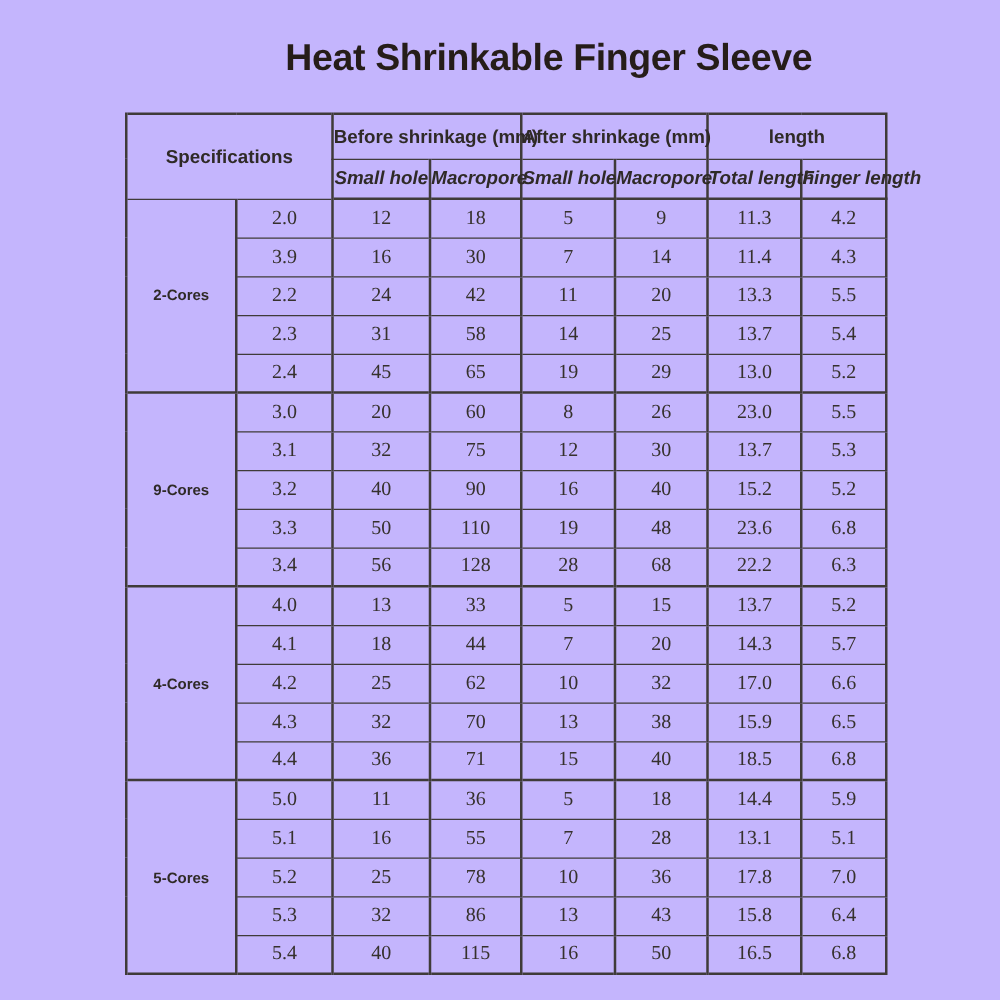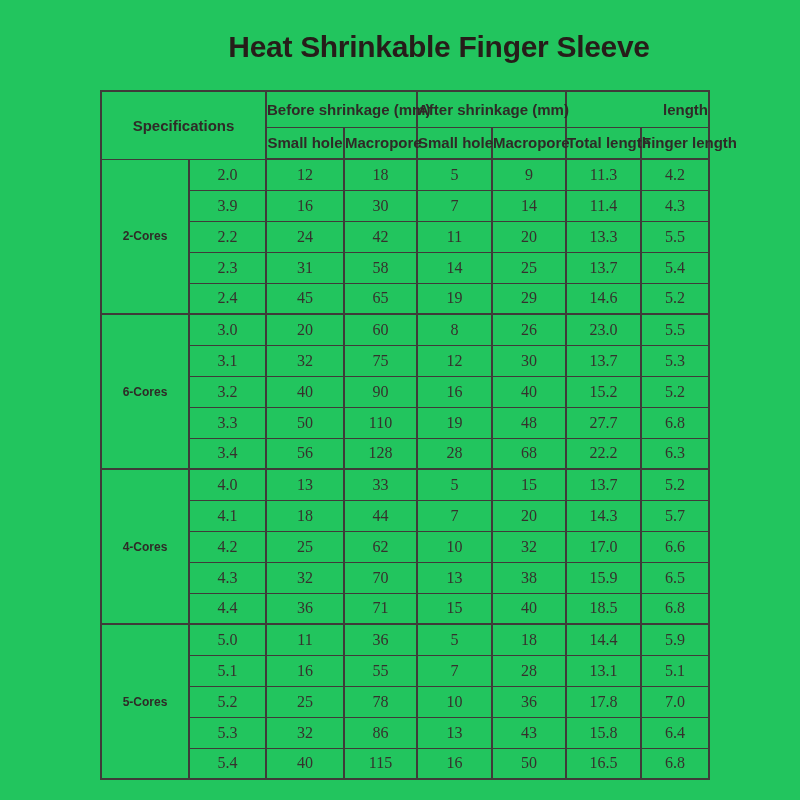--- a/index.html
+++ b/index.html
@@ -2,21 +2,21 @@
 <html><head>
 <meta charset="utf-8">
 <style>
   * { margin:0; padding:0; box-sizing:border-box; }
   html,body { width:800px; height:800px; }
   body {
     background:#ffffff;
     font-family:"Liberation Sans", sans-serif;
     color:#35302c;
   }
-  .canvas { position:relative; width:800px; height:800px; background:#22c55e; overflow:hidden; }
+  .canvas { position:relative; width:800px; height:800px; background:#c4b5fd; overflow:hidden; }
 
   .page-title {
     position:absolute; top:30px; left:0; width:800px;
     box-sizing:border-box; padding-left:78px;
     text-align:center;
     font-size:30px; font-weight:700; letter-spacing:-0.3px;
     color:#261d19;
   }
 
   table.spec-table {
@@ -29,23 +29,23 @@
   .spec-table th, .spec-table td {
     border:solid #3f3b39;
     border-width:1px 2px;
     text-align:center; vertical-align:middle;
     padding:0; white-space:nowrap; overflow:visible;
   }
 
   
   .spec-table thead th { font-weight:600; color:#2f2a27; }
   .spec-table thead tr.head-top th { height:36px; font-size:15px; }
-  .spec-table thead tr.head-sub th { height:32px; font-size:15px; border-bottom-width:2px; }
+  .spec-table thead tr.head-sub th { height:32px; font-size:15px; border-bottom-width:2px;font-style:italic; }
   .spec-table th.spec-head { font-size:17px;margin-left:48px; }
-  .spec-table th.len-head  { font-size:16px;text-align:right; }
+  .spec-table th.len-head  { font-size:16px; }
   .spec-table th.narrow-head { font-size:13px; }
 
   
   .spec-table tbody td {
     height:31px;
     font-family:"Liberation Serif", serif;
     font-size:16px; color:#36312d;
   }
   .spec-table td.cores {
     font-family:"Liberation Sans", sans-serif;
@@ -125,26 +125,26 @@
         <td>25</td>
         <td>13.7</td>
         <td>5.4</td>
       </tr>
       <tr>
         <td>2.4</td>
         <td>45</td>
         <td>65</td>
         <td>19</td>
         <td>29</td>
-        <td>14.6</td>
+        <td>13.0</td>
         <td>5.2</td>
       </tr>
 
       <tr class="group-start">
-        <td class="cores" rowspan="5">6-Cores</td>
+        <td class="cores" rowspan="5">9-Cores</td>
         <td>3.0</td>
         <td>20</td>
         <td>60</td>
         <td>8</td>
         <td>26</td>
         <td>23.0</td>
         <td>5.5</td>
       </tr>
       <tr>
         <td>3.1</td>
@@ -163,21 +163,21 @@
         <td>40</td>
         <td>15.2</td>
         <td>5.2</td>
       </tr>
       <tr>
         <td>3.3</td>
         <td>50</td>
         <td>110</td>
         <td>19</td>
         <td>48</td>
-        <td>27.7</td>
+        <td>23.6</td>
         <td>6.8</td>
       </tr>
       <tr>
         <td>3.4</td>
         <td>56</td>
         <td>128</td>
         <td>28</td>
         <td>68</td>
         <td>22.2</td>
         <td>6.3</td>

